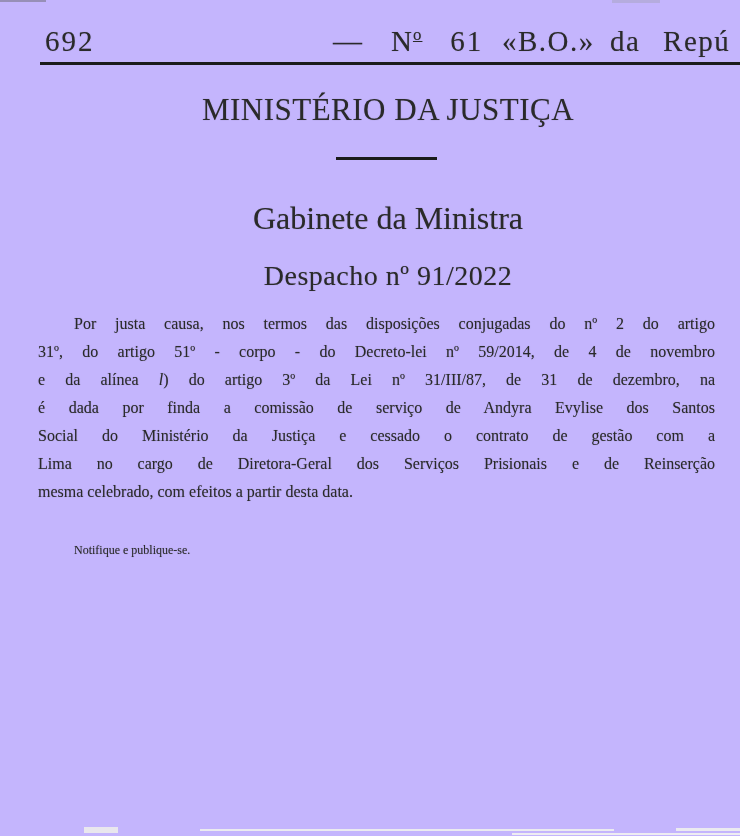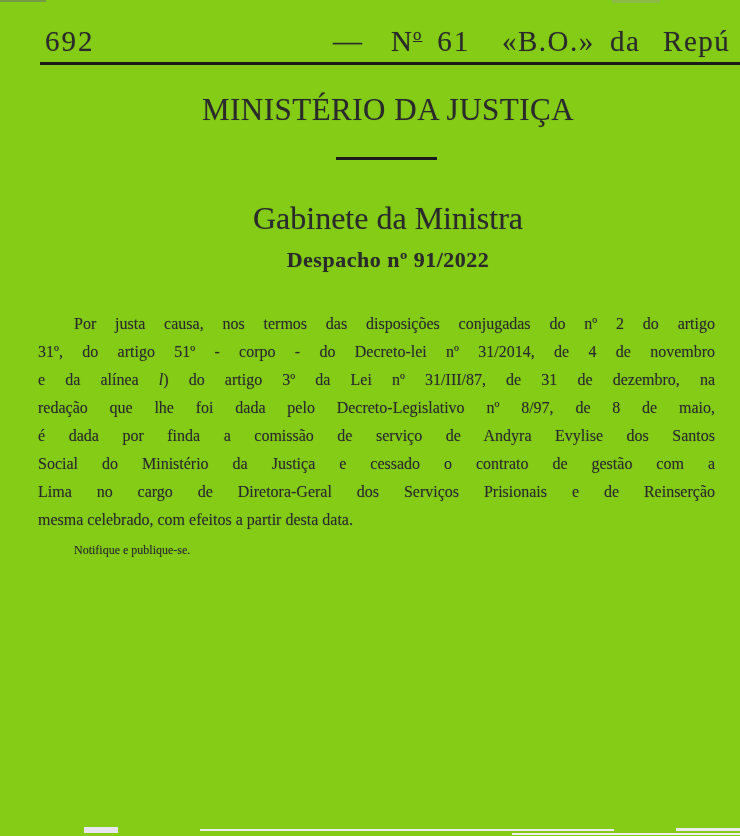--- a/index.html
+++ b/index.html
@@ -3,40 +3,40 @@
 <meta charset="utf-8">
 <style>
   html, body { margin: 0; padding: 0; }
   body { background: #fcfbfb; }
 
   .page {
     position: relative;
     width: 740px;
     height: 836px;
     overflow: hidden;
-    background: #84cc16;
+    background: #c4b5fd;
     color: #2a2a2a;
     font-family: "Liberation Serif", "DejaVu Serif", serif;
     text-shadow: 0 0 1px rgba(50,50,50,0.35);
   }
 
   
   .header-row {
     position: absolute;
     top: 24px; left: 0;
     width: 740px; height: 36px;
     font-size: 29px;
     line-height: 34px;
   }
   .h-item { position: absolute; white-space: nowrap; letter-spacing: 1px; }
   .h-pagenum { left: 45px; letter-spacing: 2px; }
   .h-series  { left: 163px; letter-spacing: 2px; }
   .h-dash    { left: 333px; }
   .h-issue   { left: 391px; }
-  .h-issue .issue-num { margin-left: 15px; letter-spacing: 2px; }
+  .h-issue .issue-num { margin-left: 28px; letter-spacing: 2px; }
   .h-issue .ord {
     font-size: 58%;
     vertical-align: super;
     text-decoration: underline;
     line-height: 0;
   }
   .h-bo   { left: 502px; letter-spacing: 1.5px; }
   .h-tail { left: 610px; letter-spacing: 1.5px; word-spacing: 14px; }
 
   .rule-main {
@@ -55,21 +55,21 @@
     font-weight: normal;
   }
   .ministry { top: 84px; font-size: 31px; letter-spacing: 0.5px; }
   .rule-short {
     position: absolute;
     top: 157px; left: 336px;
     width: 101px; height: 3px;
     background: #1b1b1b;
   }
   .office   { top: 192px; font-size: 32px; text-align: center; }
-  .dispatch { top: 239px; font-size: 22px; font-weight: bold; letter-spacing: 0.5px; }
+  .dispatch { top: 252px; font-size: 28px; font-weight: normal; letter-spacing: 0.5px; }
 
   
   .paragraph, .signoff {
     position: absolute;
     left: 38px; width: 677px;
     font-size: 16px;
     line-height: 28px;
   }
   .paragraph { top: 310px; }
   .signoff   { top: 612px; }
@@ -117,23 +117,22 @@
   <h1 class="centered ministry">MINISTÉRIO DA JUSTIÇA</h1>
 
   <div class="rule-short"></div>
 
   <h2 class="centered office">Gabinete da Ministra</h2>
 
   <h3 class="centered dispatch">Despacho nº 91/2022</h3>
 
   <div class="paragraph">
     <div class="line indent just"><span>Por justa causa, nos termos das disposições conjugadas do nº 2 do artigo</span></div>
-    <div class="line just"><span>31º, do artigo 51º - corpo - do Decreto-lei nº 31/2014, de 4 de novembro</span></div>
+    <div class="line just"><span>31º, do artigo 51º - corpo - do Decreto-lei nº 59/2014, de 4 de novembro</span></div>
     <div class="line just"><span>e da alínea </span><span class="italic">l</span><span>) do artigo 3º da Lei nº 31/III/87, de 31 de dezembro, na</span></div>
-    <div class="line just"><span>redação que lhe foi dada pelo Decreto-Legislativo nº 8/97, de 8 de maio,</span></div>
     <div class="line just"><span>é dada por finda a comissão de serviço de Andyra Evylise dos Santos</span></div>
     <div class="line just"><span>Social do Ministério da Justiça e cessado o contrato de gestão com a</span></div>
     <div class="line just"><span>Lima no cargo de Diretora-Geral dos Serviços Prisionais e de Reinserção</span></div>
     <div class="line"><span>mesma celebrado, com efeitos a partir desta data.</span></div>
   </div>
 
   <div class="notify">Notifique e publique-se.</div>
 
 
   <div class="art art3"></div>

